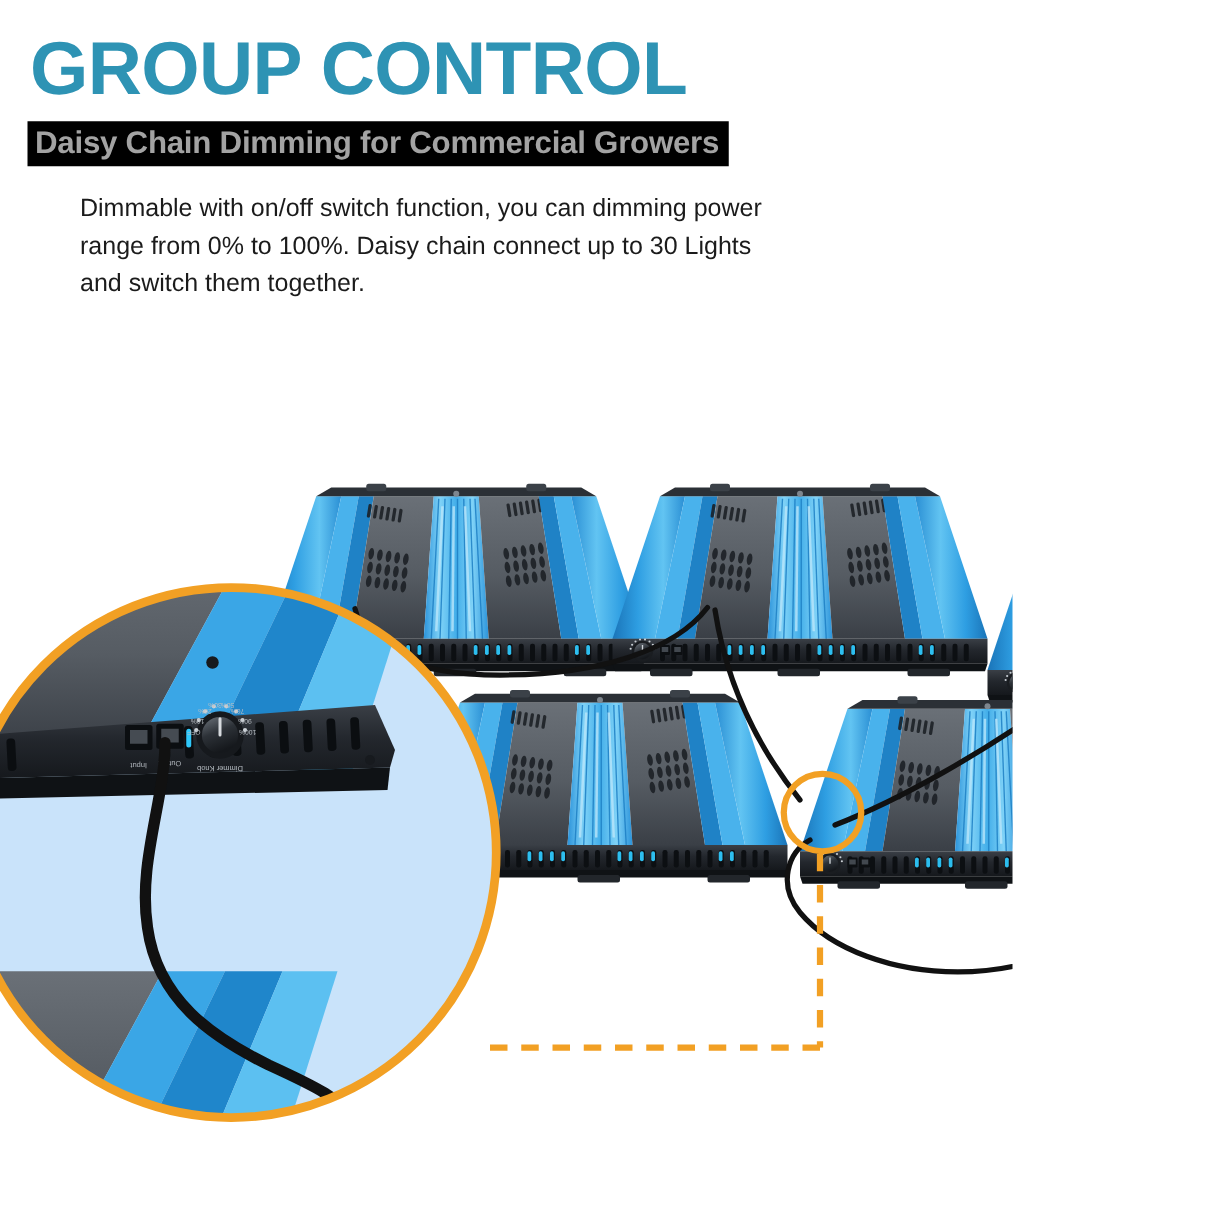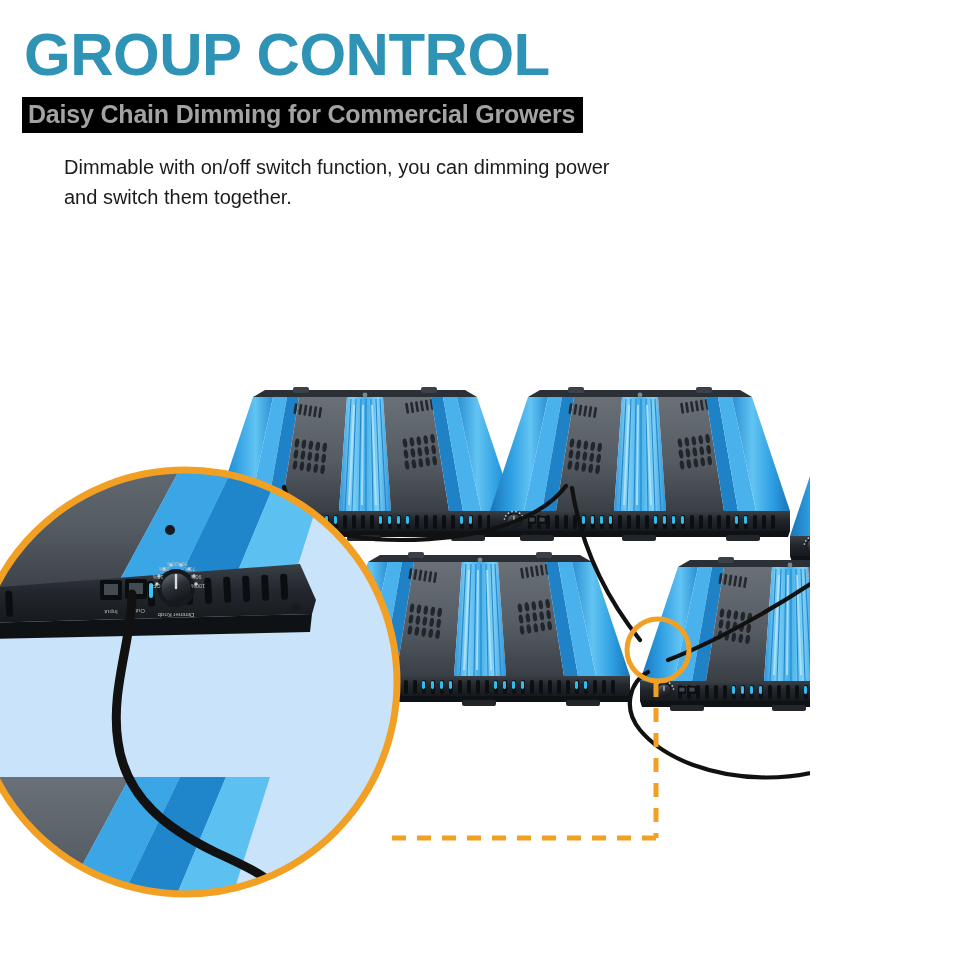--- a/index.html
+++ b/index.html
@@ -490,16 +490,17 @@
   </svg>
 
   <div class="headline">GROUP CONTROL</div>
 
   <div class="subbar">
     <span>Daisy Chain Dimming for Commercial Growers</span>
   </div>
 
   <div class="bodytext">
     <span class="ln">Dimmable with on/off switch function, you can dimming power</span>
+    <span class="ln">range from 0% to 100%. Daisy chain connect up to 30 Lights</span>
     <span class="ln">and switch them together.</span>
   </div>
 
 </div>
 
 </body></html>

